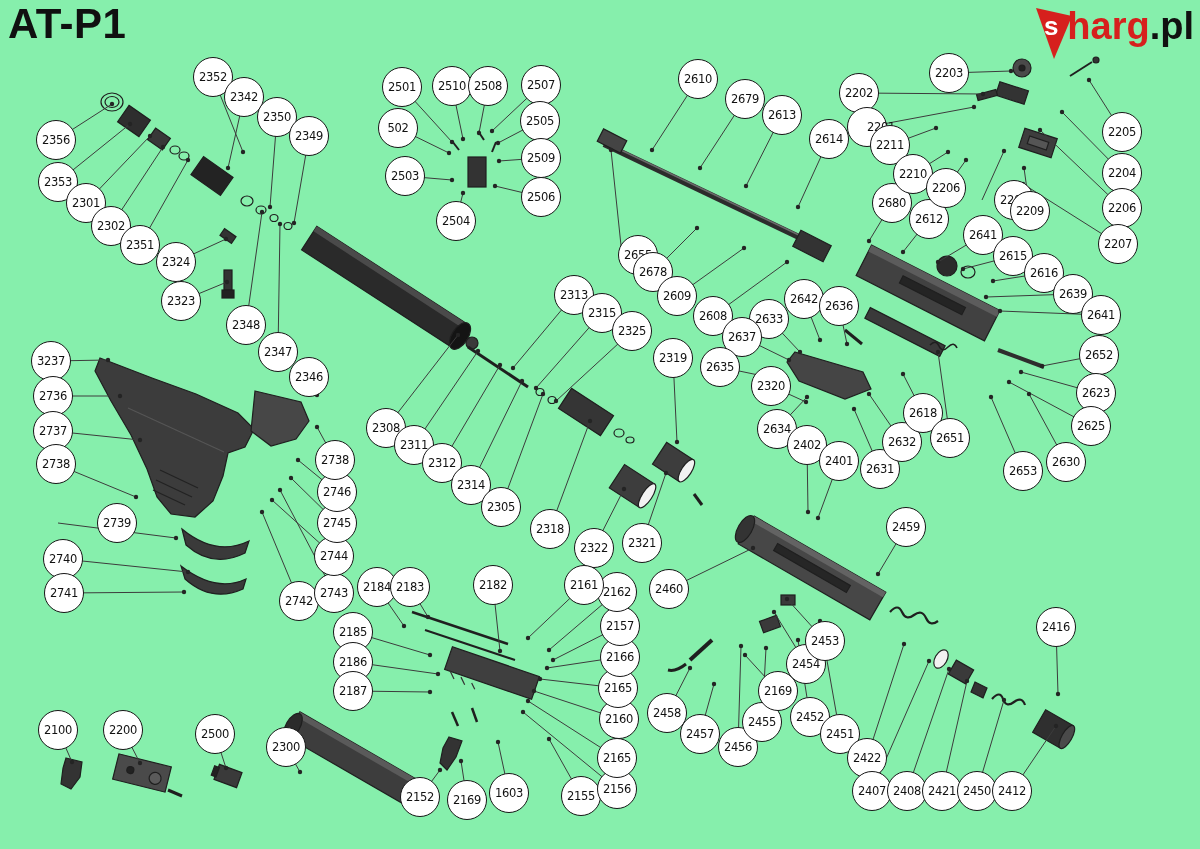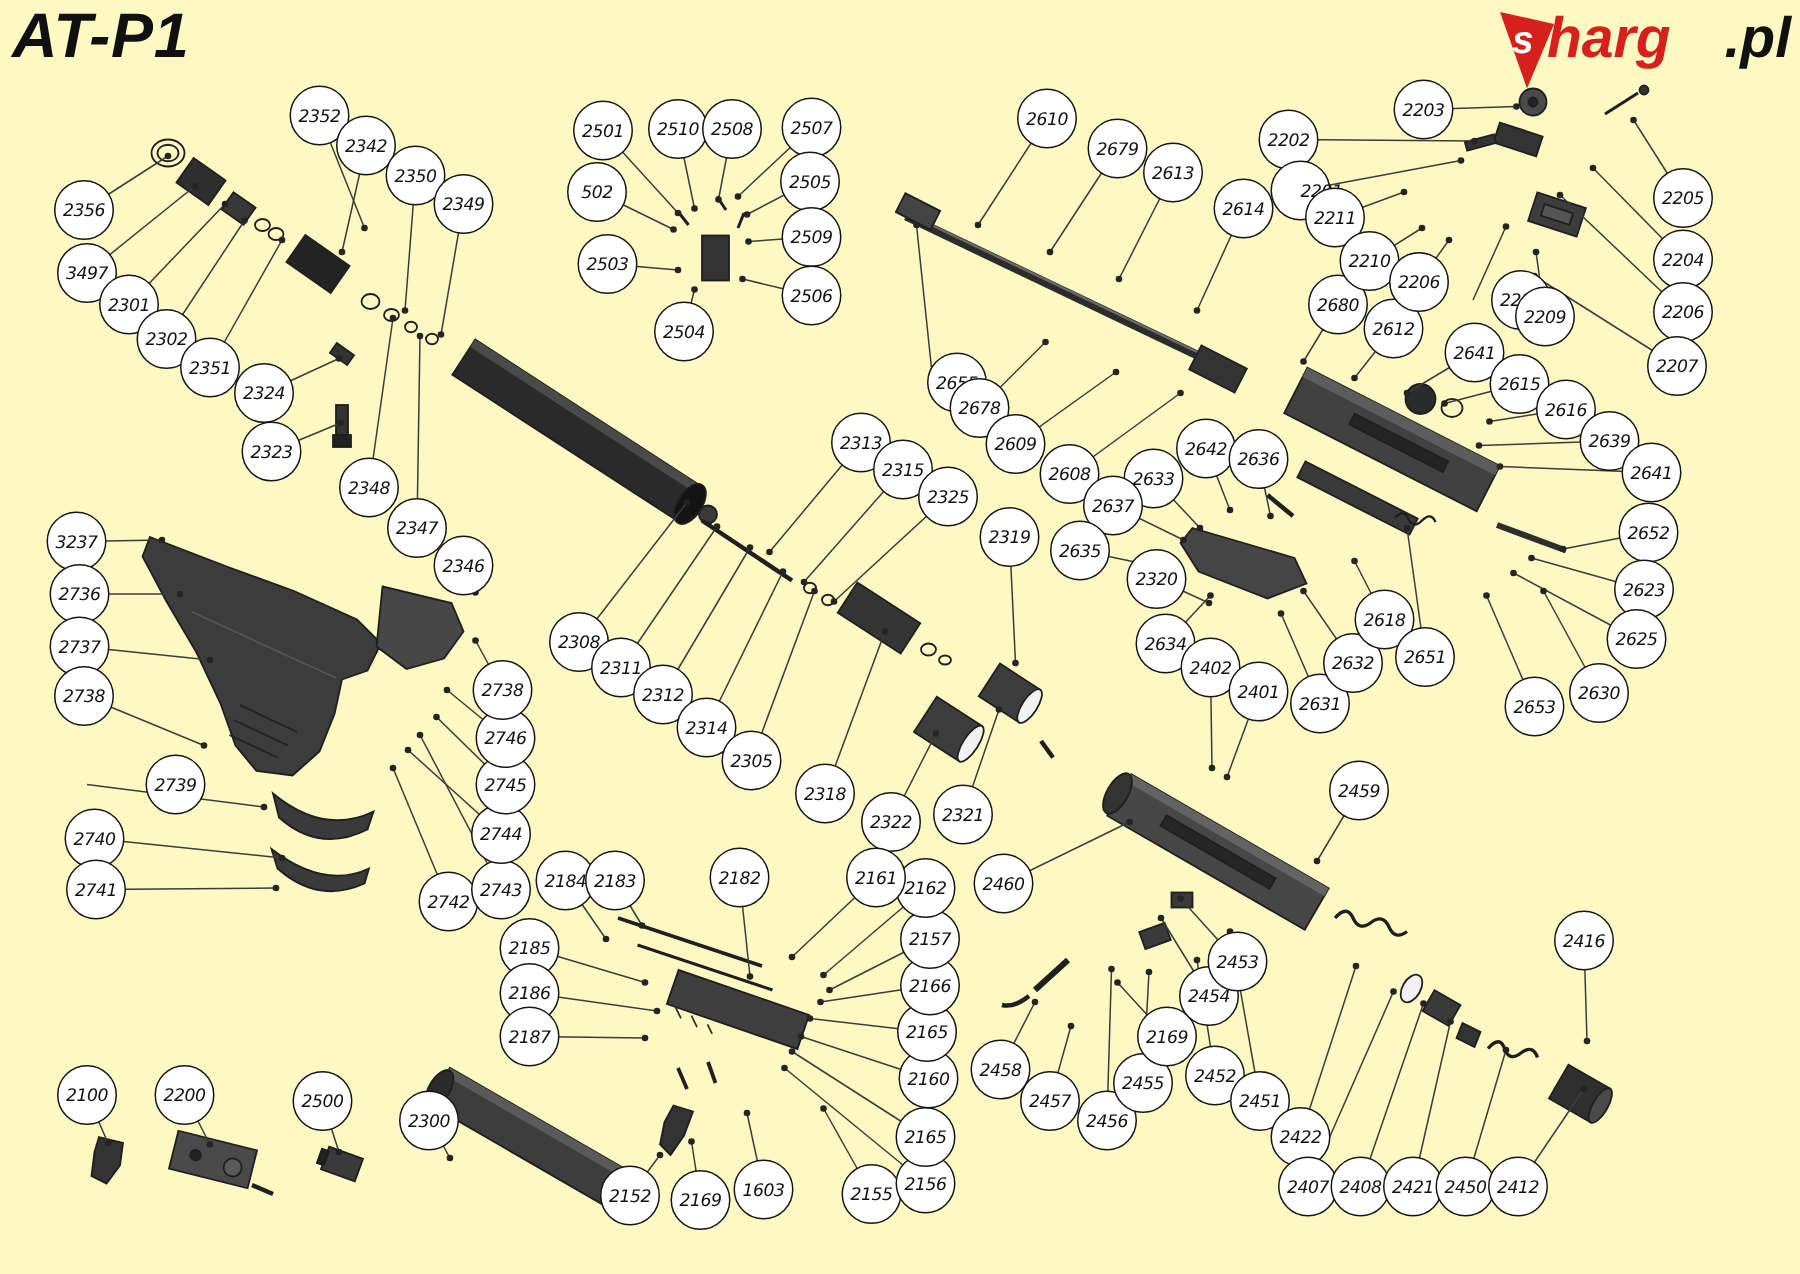--- a/index.html
+++ b/index.html
@@ -1,21 +1,20 @@
 <!DOCTYPE html>
 <html><head>
 <meta charset="utf-8">
 <style>
   * { box-sizing: border-box; }
   html, body { margin: 0; padding: 0; background: #ffffff; }
   .stage {
     position: relative; width: 1200px; height: 849px;
-    background: #fef9c3; overflow: hidden;
+    background: #86efac; overflow: hidden;
     font-family: "DejaVu Sans", "Liberation Sans", sans-serif;
-    font-style: italic;
   }
   .layer { position: absolute; left: 0; top: 0; }
   .title {
     position: absolute; left: 8px; top: 0px;
     font-size: 42px; font-weight: 700; letter-spacing: 0.5px; color: #101010;
     font-family: "Liberation Sans", "DejaVu Sans", sans-serif;
   }
   .logo {
     position: absolute; top: 6px; right: 6px;
     display: flex; align-items: flex-start;
@@ -501,25 +500,25 @@
   </svg>
 
   <div class="title">AT-P1</div>
 
   <div class="logo">
     <svg width="40" height="56" viewBox="0 0 40 56">
       <polygon points="2,2 38,10 20,53" fill="#d6201d"></polygon>
       <text x="10" y="29" font-size="26" font-weight="bold" fill="#ffffff">s</text>
     </svg>
     <span class="harg" style="color: rgb(214, 32, 29);">harg</span>
-    <span class="tld" style="color: rgb(17, 17, 17); margin-left: 36px;">.pl</span>
+    <span class="tld" style="color: rgb(17, 17, 17);">.pl</span>
   </div>
 
 <div class="callout" style="left: 36px; top: 120px;">2356</div>
-    <div class="callout" style="left: 38px; top: 162px;">3497</div>
+    <div class="callout" style="left: 38px; top: 162px;">2353</div>
     <div class="callout" style="left: 66px; top: 183px;">2301</div>
     <div class="callout" style="left: 91px; top: 206px;">2302</div>
     <div class="callout" style="left: 120px; top: 225px;">2351</div>
     <div class="callout" style="left: 156px; top: 242px;">2324</div>
     <div class="callout" style="left: 161px; top: 281px;">2323</div>
     <div class="callout" style="left: 226px; top: 305px;">2348</div>
     <div class="callout" style="left: 258px; top: 332px;">2347</div>
     <div class="callout" style="left: 289px; top: 357px;">2346</div>
     <div class="callout" style="left: 193px; top: 57px;">2352</div>
     <div class="callout" style="left: 224px; top: 77px;">2342</div>

